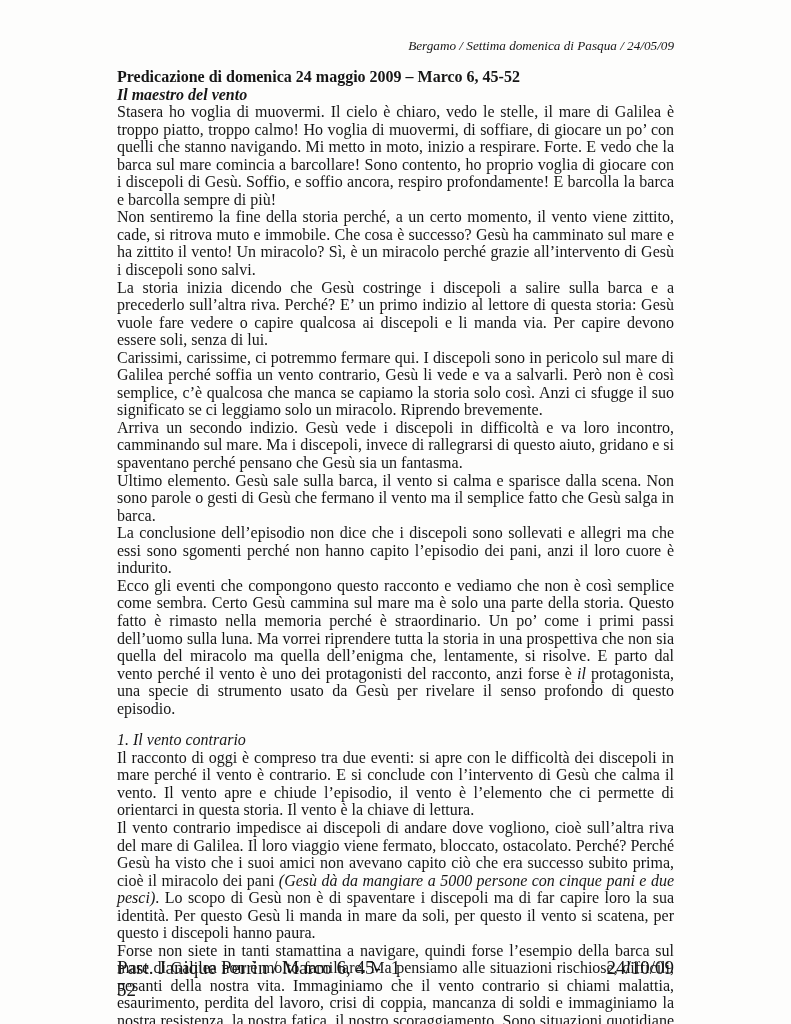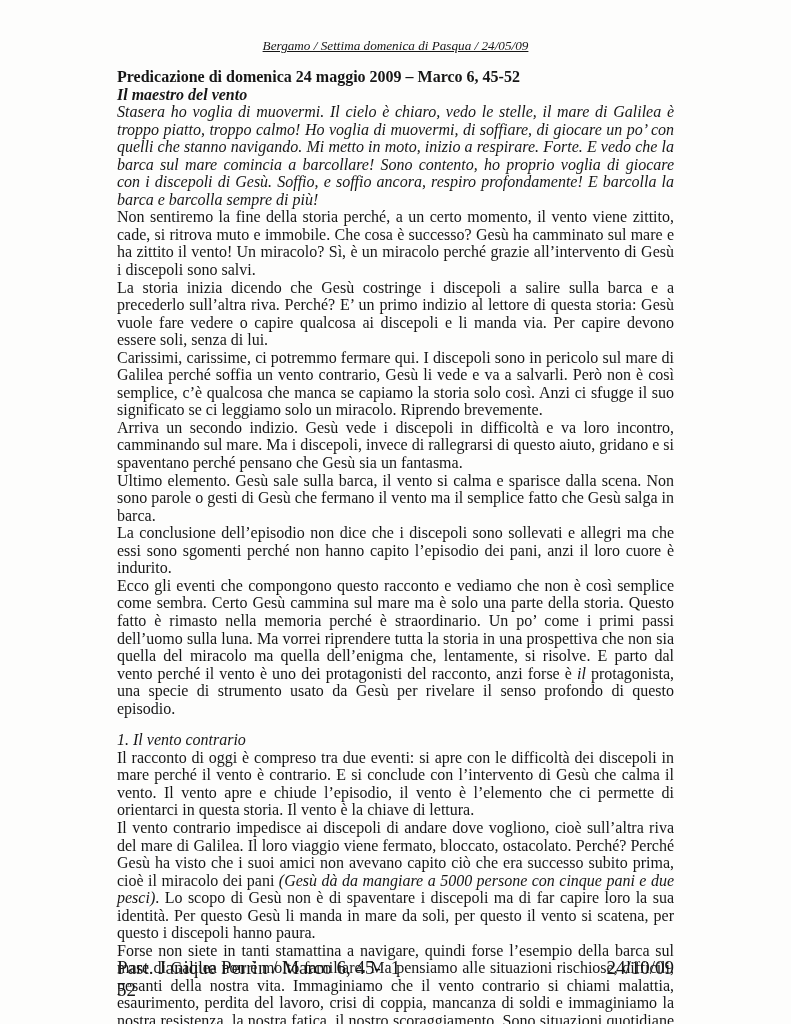--- a/index.html
+++ b/index.html
@@ -10,39 +10,38 @@
     position: relative;
     font-family: "Liberation Serif", "DejaVu Serif", serif;
     color: #161616;
     overflow: hidden;
   }
   .page-header {
     position: absolute;
     top: 38px;
     left: 117px;
     width: 557px;
-    text-align: center;
+    text-align: right;
     font-style: italic;
     font-size: 13.2px;
     line-height: 16px;
-    text-decoration: underline;
   }
   .doc-body {
     position: absolute;
     top: 68px;
     left: 117px;
     width: 557px;
     font-size: 16px;
     line-height: 17.55px;
     text-align: justify;
   }
   .doc-body p { margin: 0; }
   .title { font-weight: bold; }
   .subtitle { font-weight: bold; font-style: italic; }
-  .para-italic { font-style: italic; }
+  .para-italic { }
   .heading { font-style: italic; margin-top: 14px !important; }
   .it { font-style: italic; }
   .page-footer {
     position: absolute;
     top: 957px;
     left: 117px;
     width: 557px;
     font-size: 19px;
     display: flex;
     align-items: baseline;

